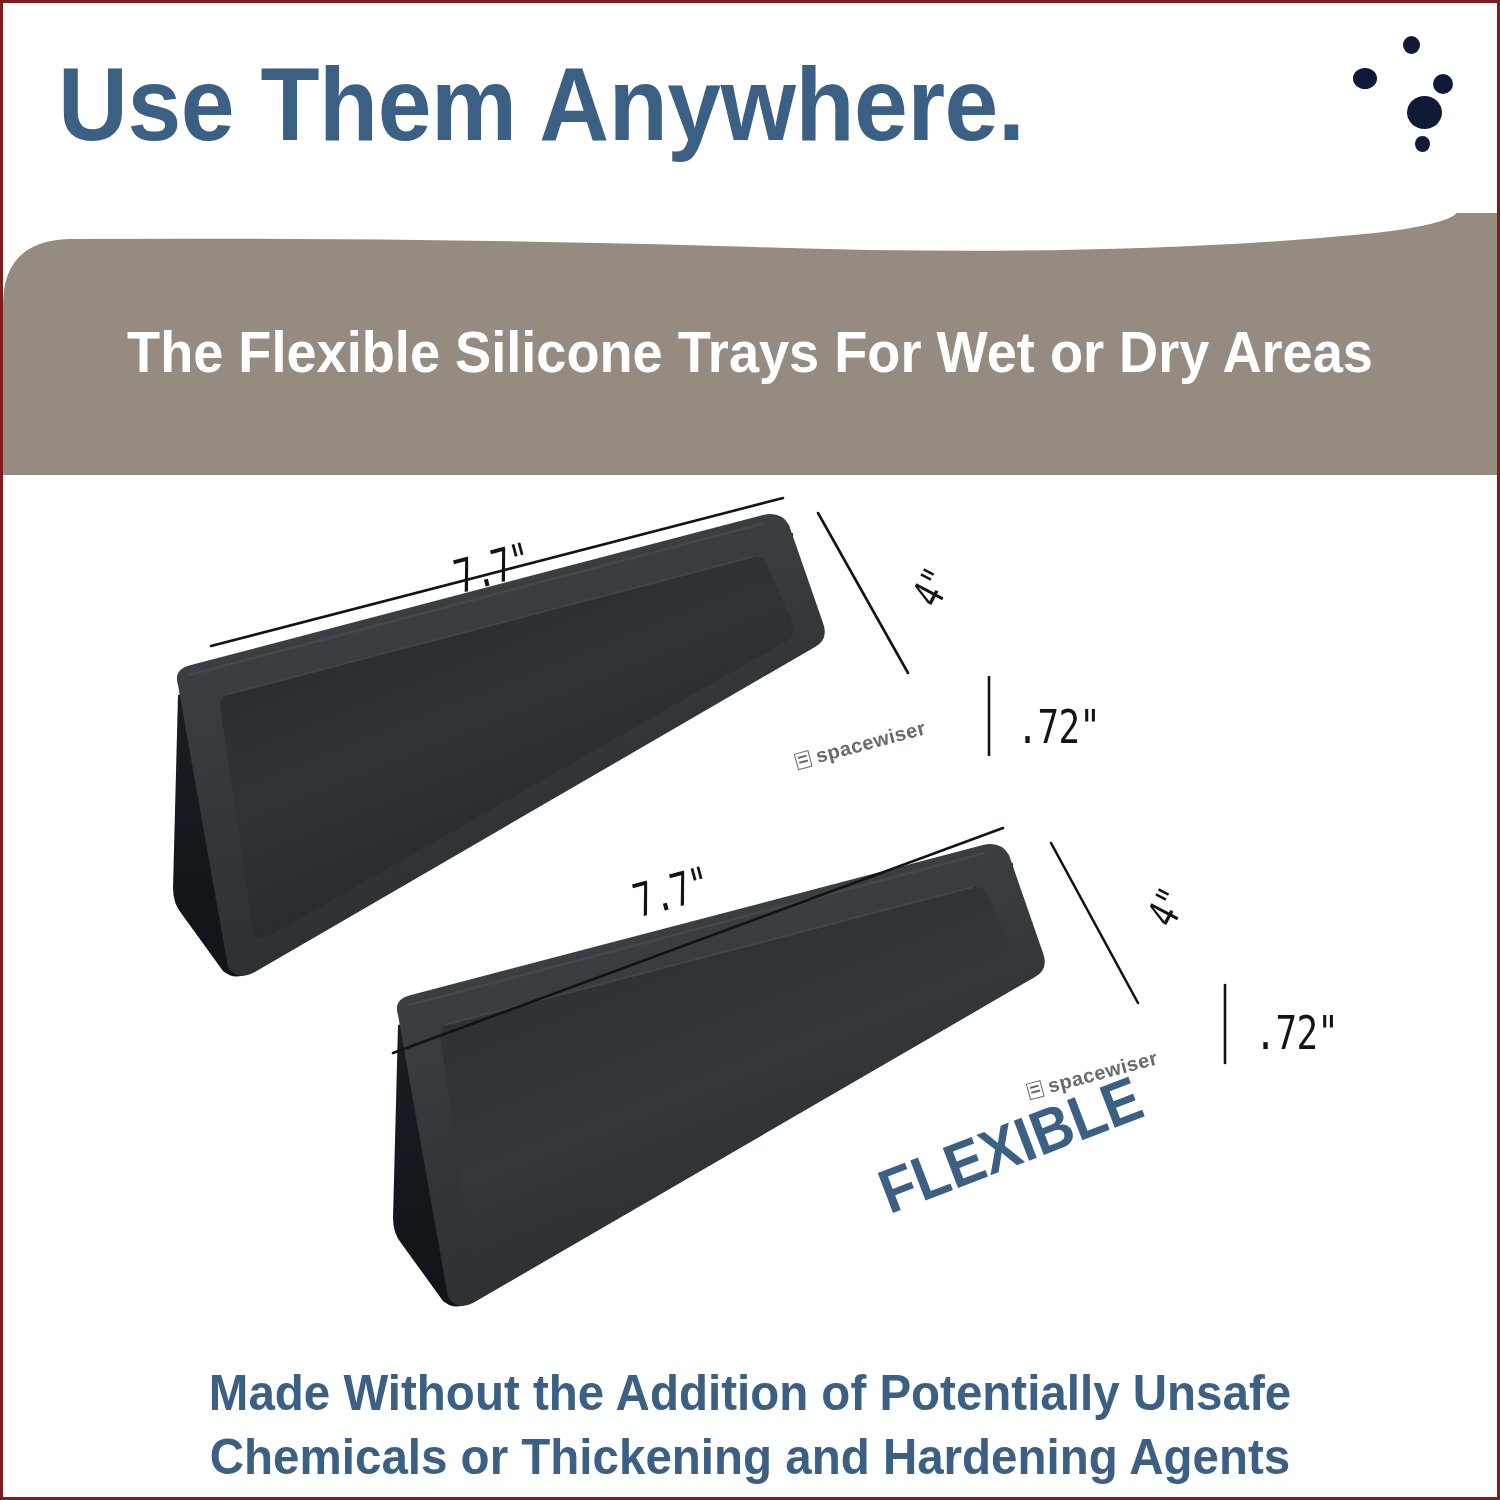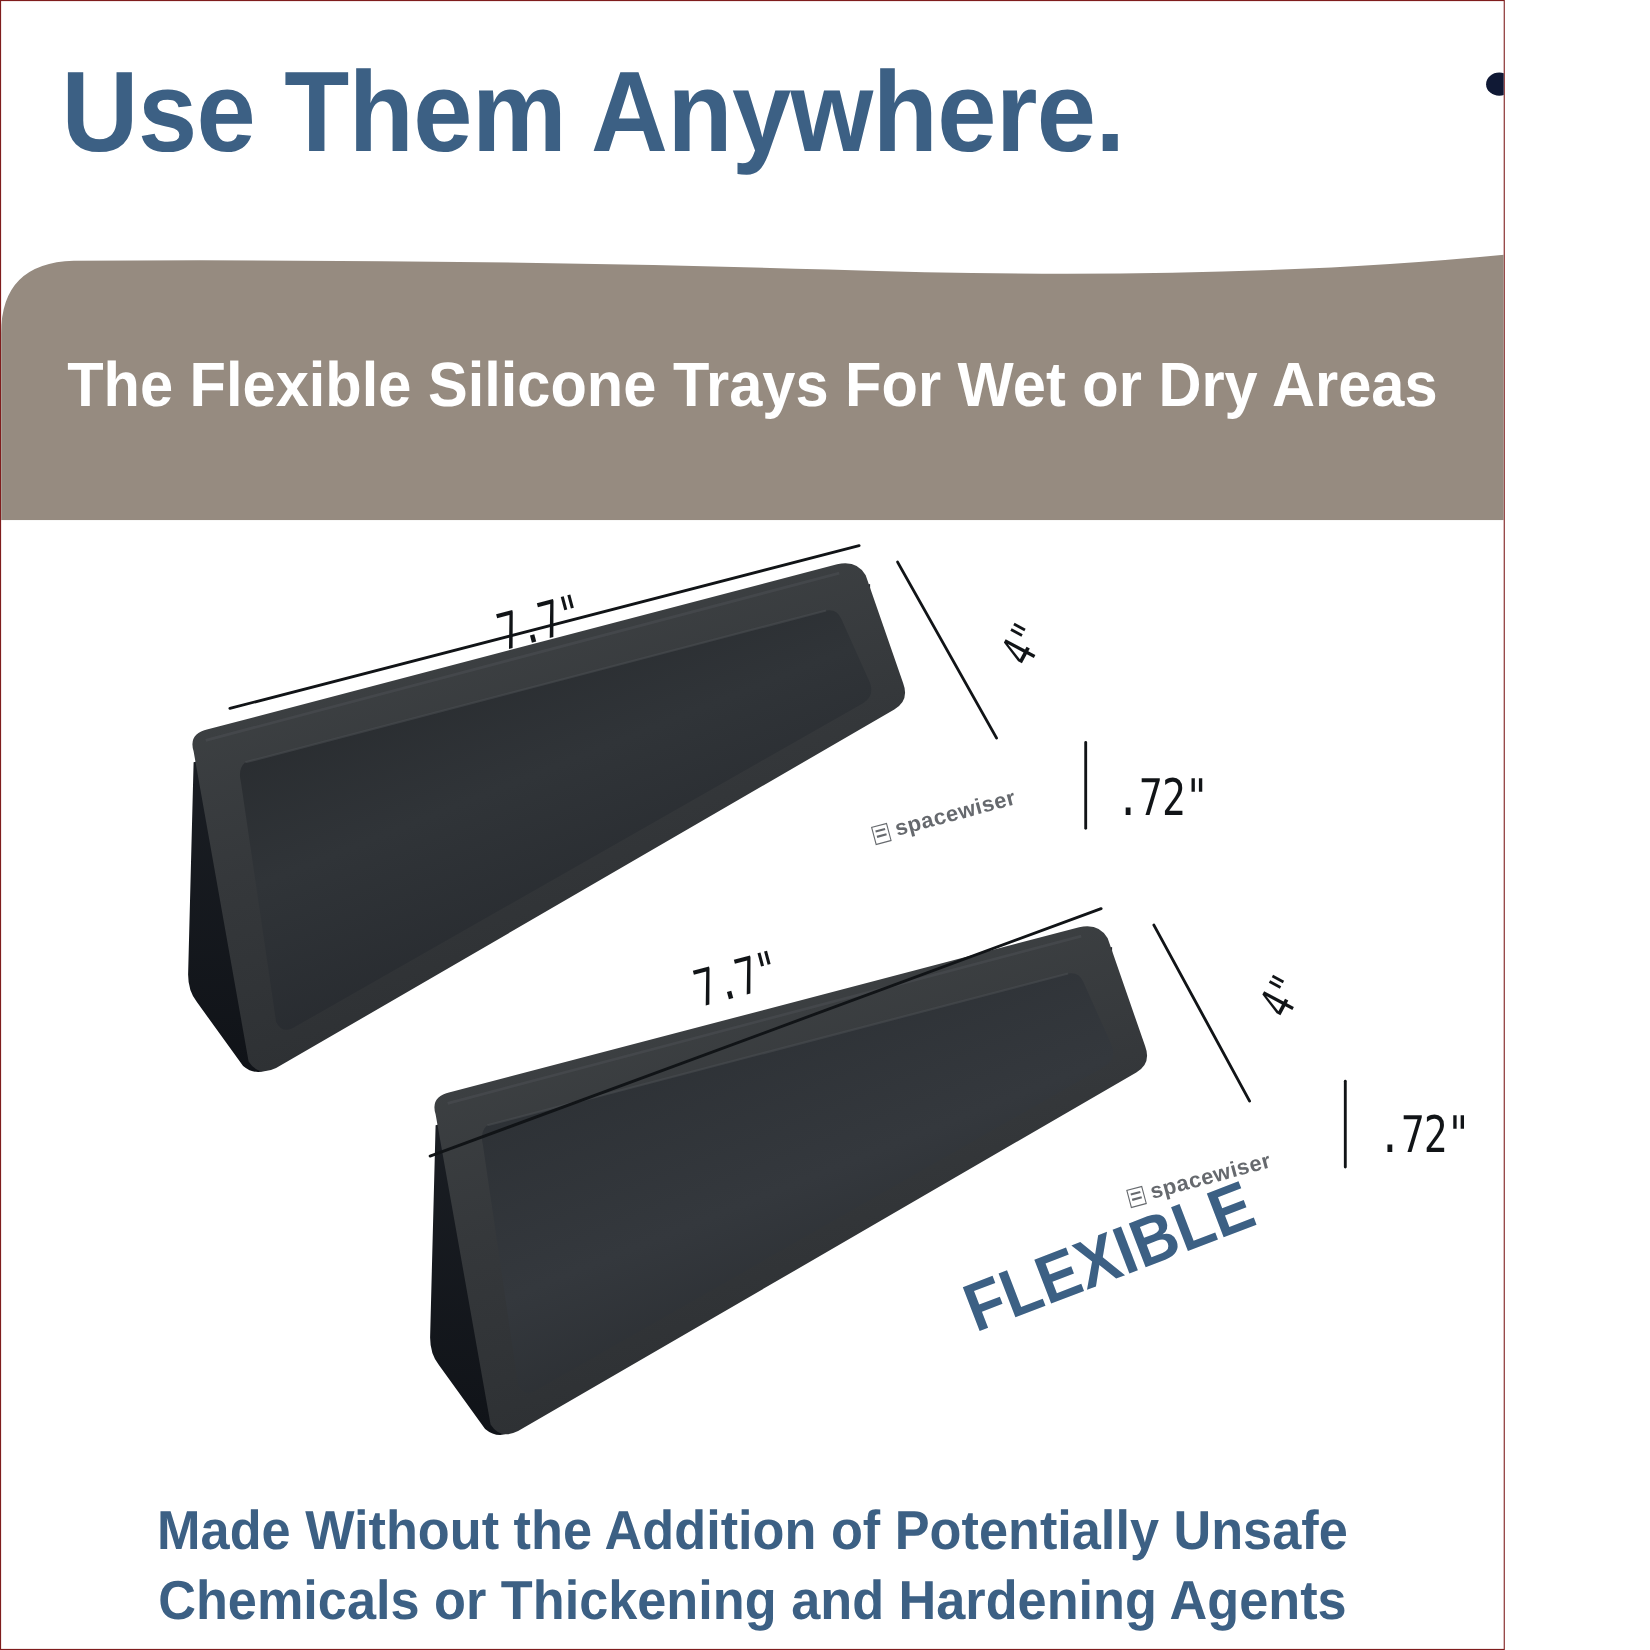--- a/index.html
+++ b/index.html
@@ -4,24 +4,24 @@
 <style>
   html,body{margin:0;padding:0;}
   body{
     width:1500px;height:1500px;
     background:#ffffff;
     font-family:"Liberation Sans", sans-serif;
     overflow:hidden;
   }
   #stage{
     position:relative;
-    width:1368px;height:1500px;
+    width:1500px;height:1500px;
     background:#ffffff;
     box-sizing:border-box;
-    border:1px solid #7f1d1d;
+    border:3px solid #7f1d1d;
     overflow:hidden;
   }
 
   
   .headline{
     position:absolute;
     left:55px; top:48px;
     font-size:104px;
     line-height:1.02;
     font-weight:700;

